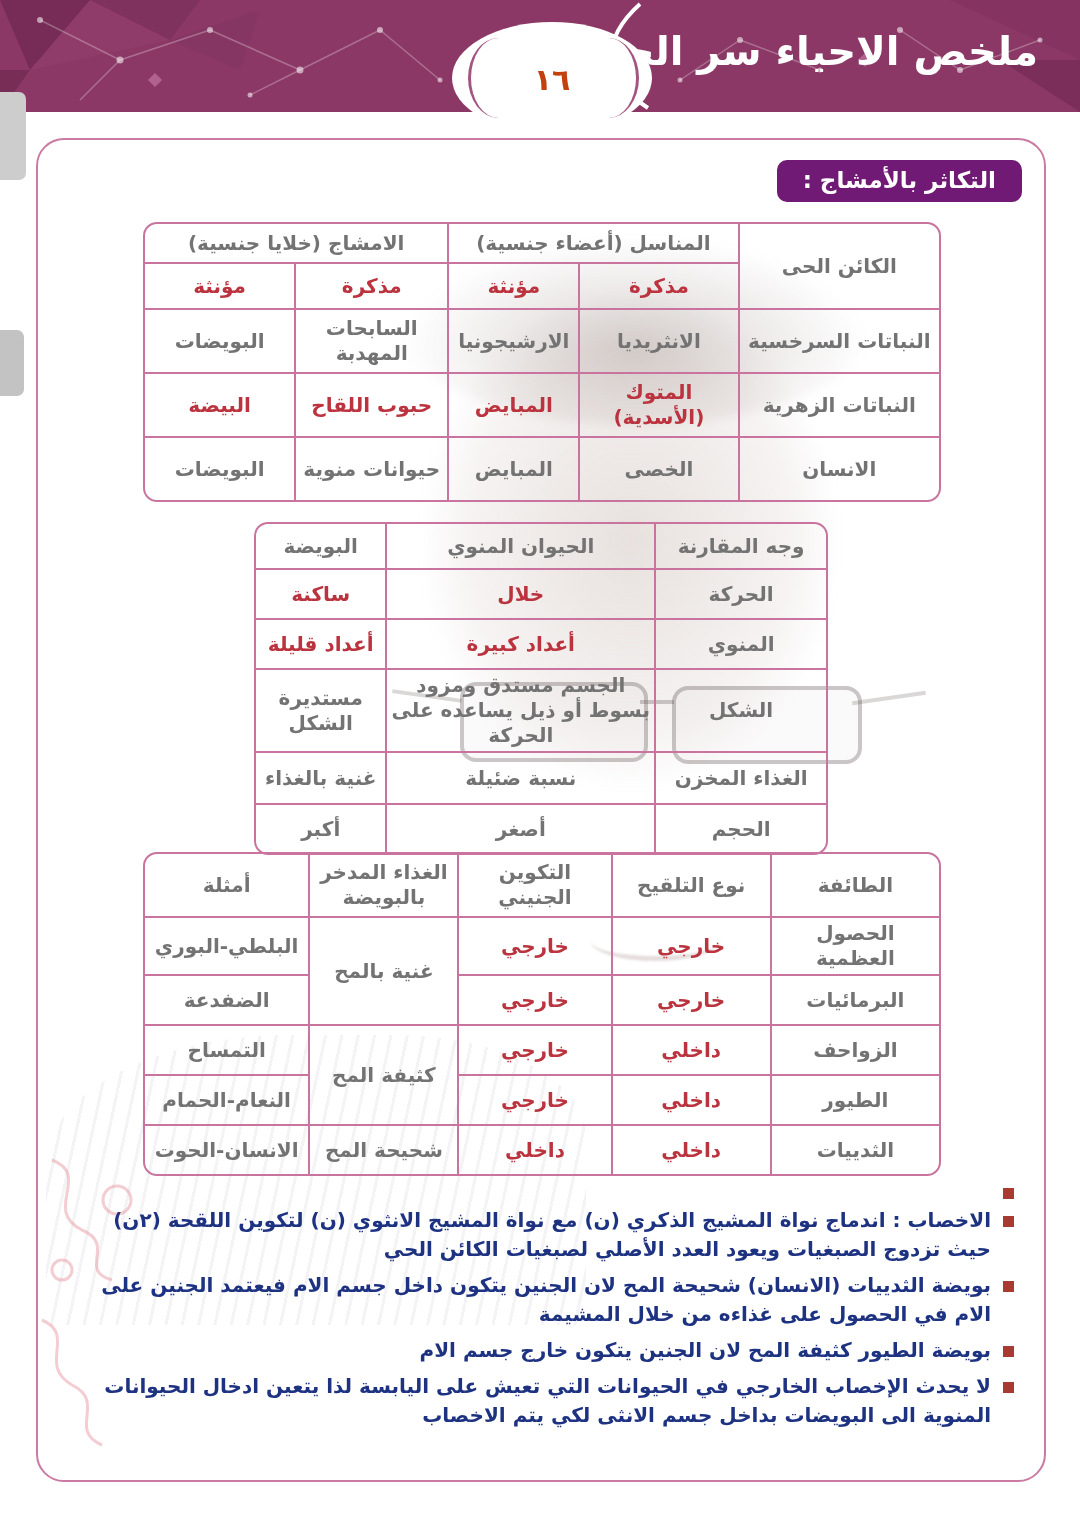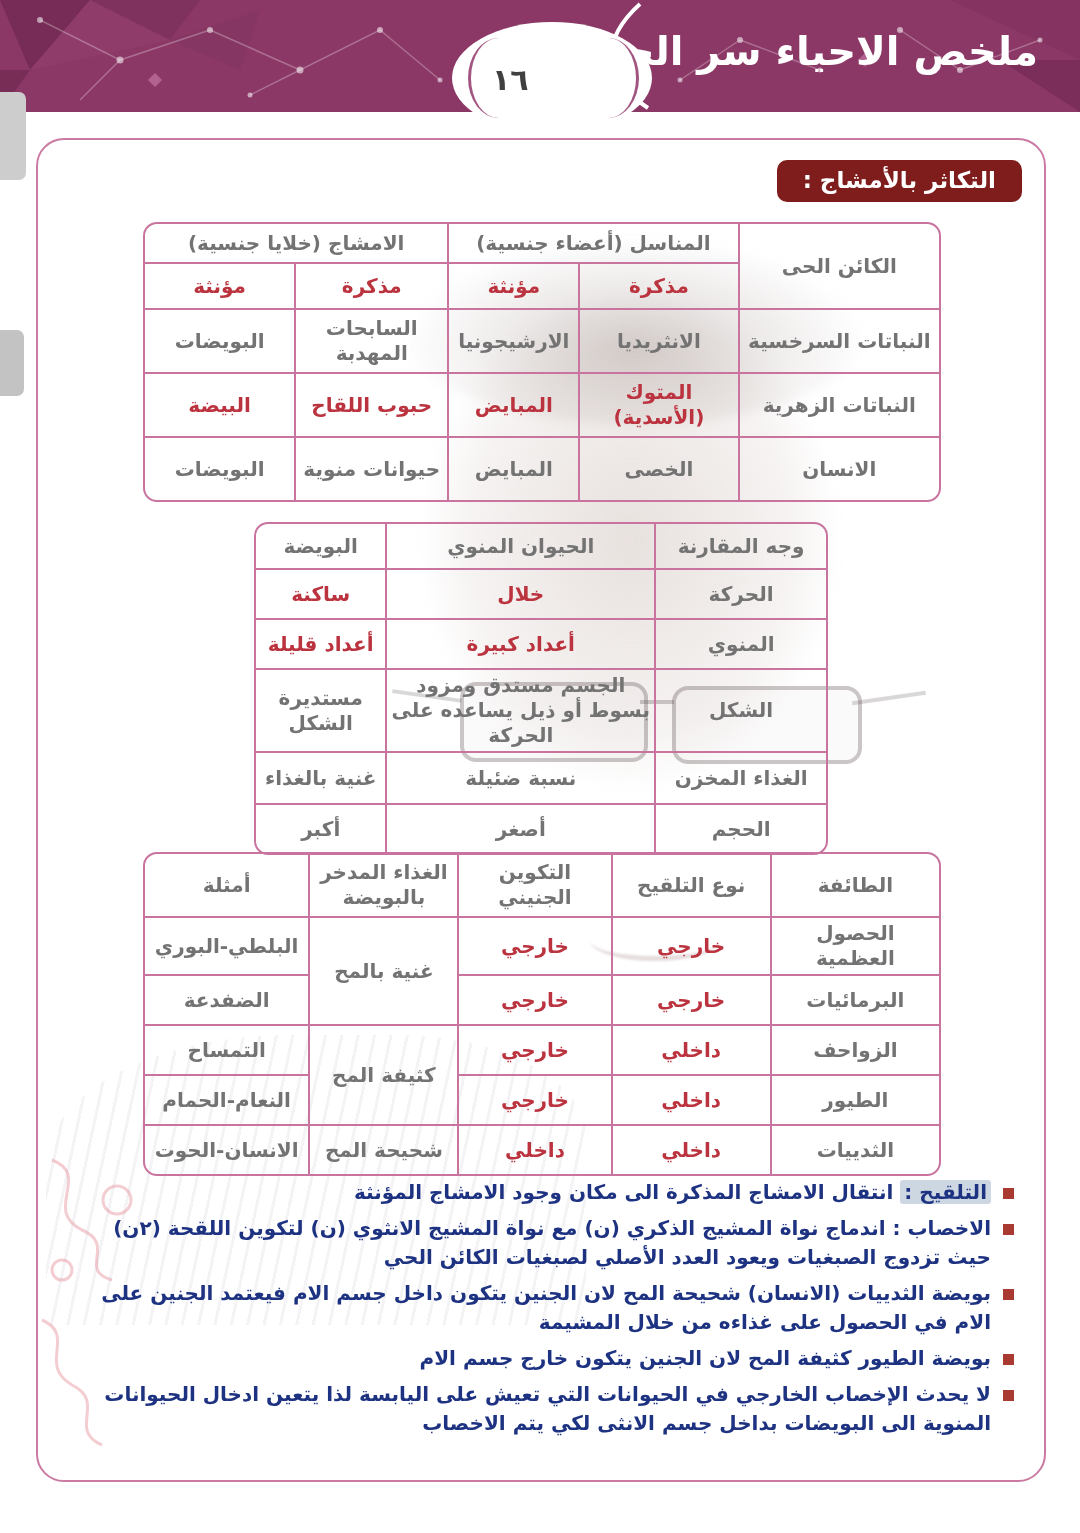--- a/index.html
+++ b/index.html
@@ -5,21 +5,21 @@
   html,body{margin:0;padding:0;}
   body{
     width:1080px;height:1533px;position:relative;background:#ffffff;
     font-family:"DejaVu Sans",sans-serif;overflow:hidden;
   }
   
   .banner{position:absolute;left:0;top:0;width:1080px;height:112px;background:#8c3866;}
   .banner-pattern{position:absolute;left:0;top:0;}
   .banner-title{position:absolute;right:42px;top:28px;font-size:40px;font-weight:bold;color:#ffffff;direction:rtl;white-space:nowrap;}
   .num-blob{position:absolute;left:452px;top:22px;width:200px;height:112px;background:#ffffff;border-radius:50%;}
-  .page-number{position:absolute;left:492px;top:62px;width:120px;font-size:30px;font-weight:bold;color:#404040;}
+  .page-number{position:absolute;left:492px;top:62px;width:120px;text-align:center;font-size:30px;font-weight:bold;color:#c2410c;}
   .arc{position:absolute;top:38px;height:80px;width:58px;border-radius:50%;}
   .arc-left{left:468px;border-left:3px solid #a25580;}
   .arc-right{left:578px;border-right:3px solid #a25580;}
   
   .side-tab{position:absolute;left:0;background:#cdcdcd;border-radius:0 7px 7px 0;z-index:3;}
   .tab1{top:92px;width:26px;height:88px;}
   .tab2{top:330px;width:24px;height:66px;background:#c3c3c3;}
   
   .wm{position:absolute;z-index:0;pointer-events:none;}
   .wm-face{left:360px;top:260px;width:540px;height:700px;border-radius:50%;
@@ -32,21 +32,21 @@
   .wm-glass2{left:672px;top:686px;width:182px;height:70px;}
   .wm-bridge{left:640px;top:700px;width:34px;height:0;border-top:4px solid rgba(85,72,75,0.28);}
   .wm-temple-l{left:392px;top:694px;width:70px;height:0;border-top:4px solid rgba(85,72,75,0.22);transform:rotate(8deg);}
   .wm-temple-r{left:852px;top:696px;width:74px;height:0;border-top:4px solid rgba(85,72,75,0.22);transform:rotate(-8deg);}
   .wm-mouth{left:590px;top:920px;width:130px;height:36px;border-bottom:5px solid rgba(140,100,100,0.22);border-radius:50%;filter:blur(1px);}
   .wm-shirt{left:46px;top:1035px;width:540px;height:290px;opacity:.75;border-radius:45% 35% 0 0;
     background:repeating-linear-gradient(102deg,rgba(120,110,135,0.11) 0 3px,rgba(0,0,0,0) 3px 16px);}
   .wm-doodles{left:22px;top:1140px;}
   
   .frame{position:absolute;left:36px;top:138px;width:1006px;height:1340px;border:2px solid #cb7ba3;border-radius:28px;z-index:1;}
-  .badge{position:absolute;right:58px;top:160px;z-index:2;background:#7f1d1d;color:#ffffff;
+  .badge{position:absolute;right:58px;top:160px;z-index:2;background:#701a75;color:#ffffff;
     font-size:23px;font-weight:bold;padding:7px 26px 9px;border-radius:10px;direction:rtl;}
   
   .twrap{position:absolute;z-index:2;border:2px solid #c9739f;border-radius:14px;overflow:hidden;}
   .twrap table{border-collapse:collapse;width:calc(100% + 4px);margin:-2px;table-layout:fixed;direction:rtl;}
   .twrap td{border:2px solid #c9739f;text-align:center;vertical-align:middle;padding:3px 4px;
     font-weight:bold;font-size:20px;line-height:1.25;background:transparent;}
   .navy{color:#737373;}
   .red{color:#bb333e;}
   .t1{left:143px;top:222px;width:794px;}
   .t2{left:254px;top:522px;width:570px;}
@@ -282,21 +282,20 @@
       <td class="navy">شحيحة المح</td>
       <td class="navy">الانسان-الحوت</td>
     </tr>
   </tbody>
     </table>
 </div>
 
 <div class="notes">
   <p class="note">
     <span class="bullet-sq"></span>
-    <span class="note-body"><span class="note-label-hl">التلقيح :</span> <span>انتقال الامشاج المذكرة الى مكان وجود الامشاج المؤنثة</span></span>
   </p>
   <p class="note">
     <span class="bullet-sq"></span>
     <span class="note-body"><span>الاخصاب :</span> <span>اندماج نواة المشيج الذكري (ن) مع نواة المشيج الانثوي (ن) لتكوين اللقحة (٢ن) حيث تزدوج الصبغيات ويعود العدد الأصلي لصبغيات الكائن الحي</span></span>
   </p>
   <p class="note">
     <span class="bullet-sq"></span>
     <span class="note-body"><span>بويضة الثدييات (الانسان) شحيحة المح لان الجنين يتكون داخل جسم الام فيعتمد الجنين على الام في الحصول على غذاءه من خلال المشيمة</span></span>
   </p>
   <p class="note">

